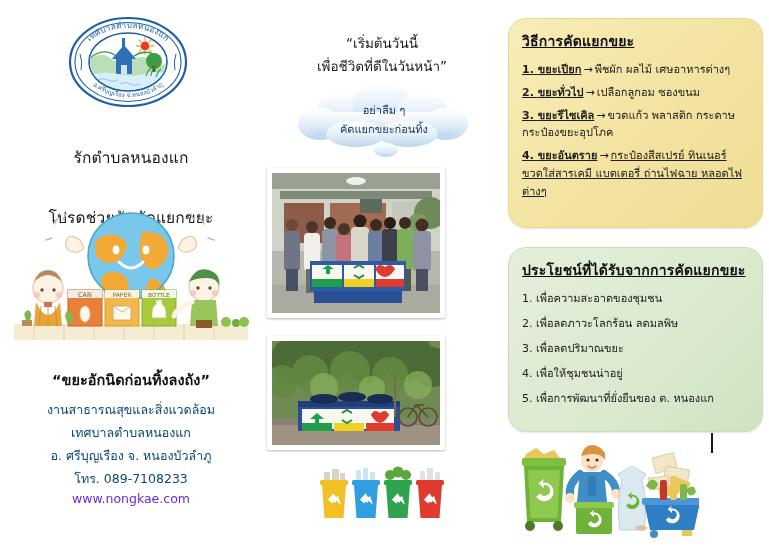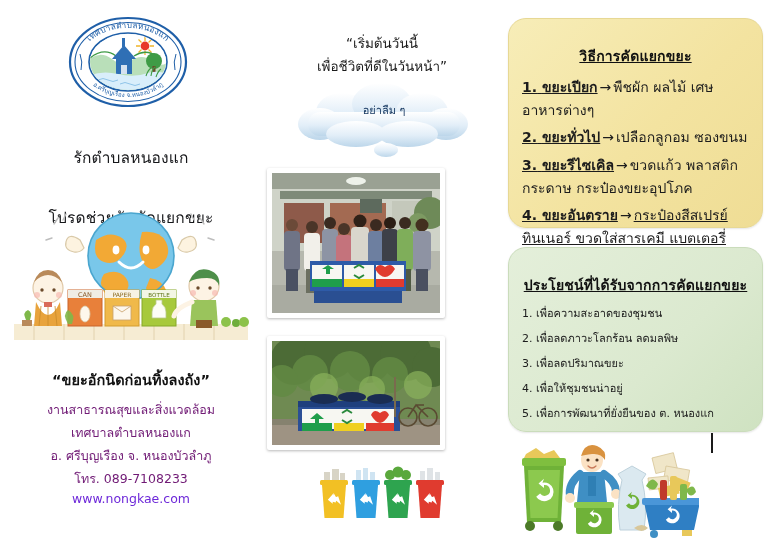--- a/index.html
+++ b/index.html
@@ -18,21 +18,21 @@
   .logo-wrap { position: absolute; left: 62px; top: 14px; width: 132px; height: 96px; }
   .logo-svg { display:block; width: 132px; height: 96px; }
 
   .slogan { position: absolute; left: 0; top: 110px; width: 262px; text-align: center; }
   .slogan div { font-size: 15.5px; color: #16171a; line-height: 1.55; letter-spacing: .2px; margin-top: 36px; }
 
   .earth-art { position: absolute; left: 8px; top: 196px; width: 246px; height: 165px; }
 
   .addr { position: absolute; left: 0; top: 368px; width: 262px; text-align: center; }
   .addr .hl { font-size: 14.5px; font-weight: bold; color: #111; margin-bottom: 7px; }
-  .addr .ln { font-size: 12.5px; color: #701a75; line-height: 1.85; }
+  .addr .ln { font-size: 12.5px; color: #0c4a6e; line-height: 1.85; }
   .addr .web { font-size: 12.5px; color: #6d28d9; }
 
   
   .center-col { position: absolute; left: 262px; top: 0; width: 240px; height: 519px; }
 
   .headline { position: absolute; left: 0; top: 32px; width: 240px; text-align: center; }
   .headline div { font-size: 13.5px; color: #1b1b1b; line-height: 1.72; }
 
   .cloud-wrap { position: absolute; left: 24px; top: 82px; width: 196px; height: 78px; }
   .cloud-txt {
@@ -63,24 +63,24 @@
     border: 1px solid #e7d894;
     box-shadow: 0 1px 2px rgba(0,0,0,.10);
   }
   #card-benefits {
     left: 6px; top: 247px; width: 255px; height: 185px;
     background: linear-gradient(135deg,#e4efda 0%, #dbe9cf 60%, #cfe2c1 100%);
     border: 1px solid #cadcbb;
     box-shadow: 0 1px 2px rgba(0,0,0,.10);
   }
   .card-title {
-    text-align: center; font-size: 14px; font-weight: bold; color: #111;
-    text-decoration: underline; margin-bottom: 9px; letter-spacing: .2px; margin-top: 15px;
-  }
-  .m-item { font-size: 14px; color: #1c1c1c; line-height: 1.62; margin-bottom: 5px; }
+    font-size: 14px; font-weight: bold; color: #111;
+    text-decoration: underline; margin-bottom: 9px; letter-spacing: .2px;
+  }
+  .m-item { font-size: 11px; color: #1c1c1c; line-height: 1.62; margin-bottom: 5px; }
   .m-item .key { font-weight: bold; text-decoration: underline; }
   .m-item .arrow { padding: 0 2px; }
   .m-item .u { text-decoration: underline; }
   .b-item { font-size: 11px; color: #1c1c1c; line-height: 1.55; margin-bottom: 8px; }
 
   .people-art { position: absolute; left: 12px; top: 440px; width: 185px; height: 104px; }
 
   .caret {
     position: absolute; left: 711px; top: 433px; width: 2px; height: 20px;
     background: #1a1a1a;
@@ -303,20 +303,21 @@
           <ellipse cx="34" cy="42" rx="22" ry="16"></ellipse>
           <ellipse cx="160" cy="42" rx="22" ry="16"></ellipse>
           <rect x="22" y="30" width="152" height="24" rx="12"></rect>
           <ellipse cx="70" cy="52" rx="30" ry="13"></ellipse>
           <ellipse cx="122" cy="52" rx="30" ry="13"></ellipse>
           <ellipse cx="100" cy="68" rx="12" ry="7"></ellipse>
         </g>
       </svg>
       <div class="cloud-txt">
         <div>อย่าลืม ๆ</div>
+        <div>คัดแยกขยะก่อนทิ้ง</div>
       </div>
     </div>
 
     <div class="photo" id="photo-group">
       <div class="inner">
         <svg viewBox="0 0 168 140" width="168" height="140">
           <rect width="168" height="140" fill="#b9bdb4"></rect>
 
           <rect x="0" y="0" width="168" height="78" fill="#cfd3c8"></rect>
           <rect x="0" y="0" width="168" height="16" fill="#9aa193"></rect>

